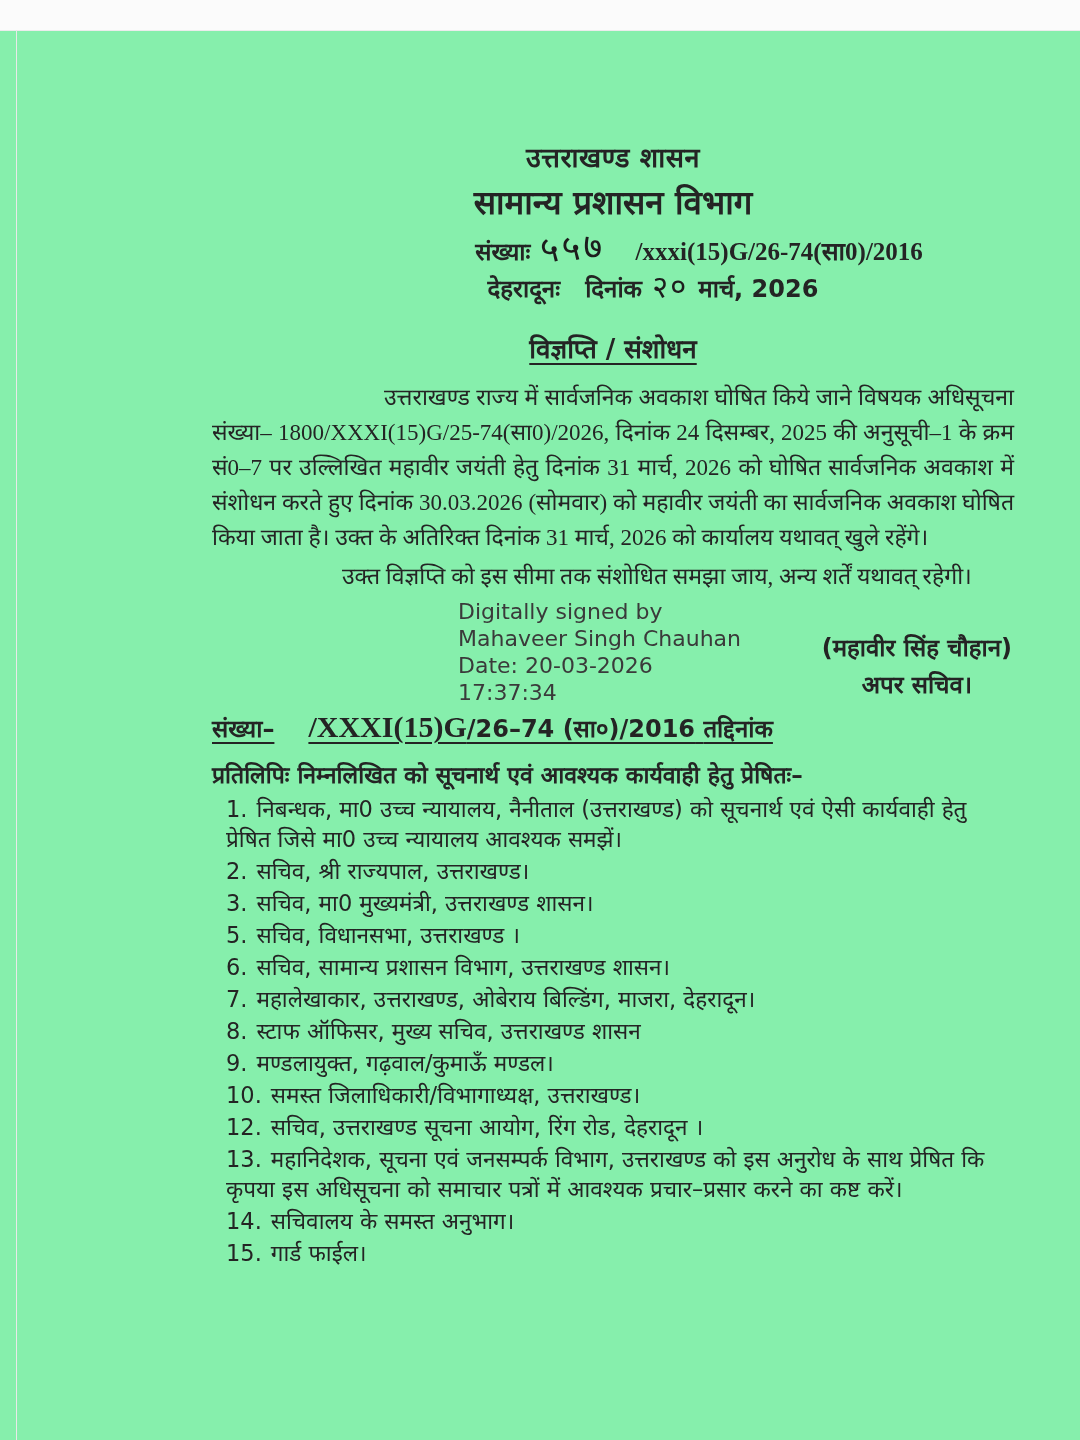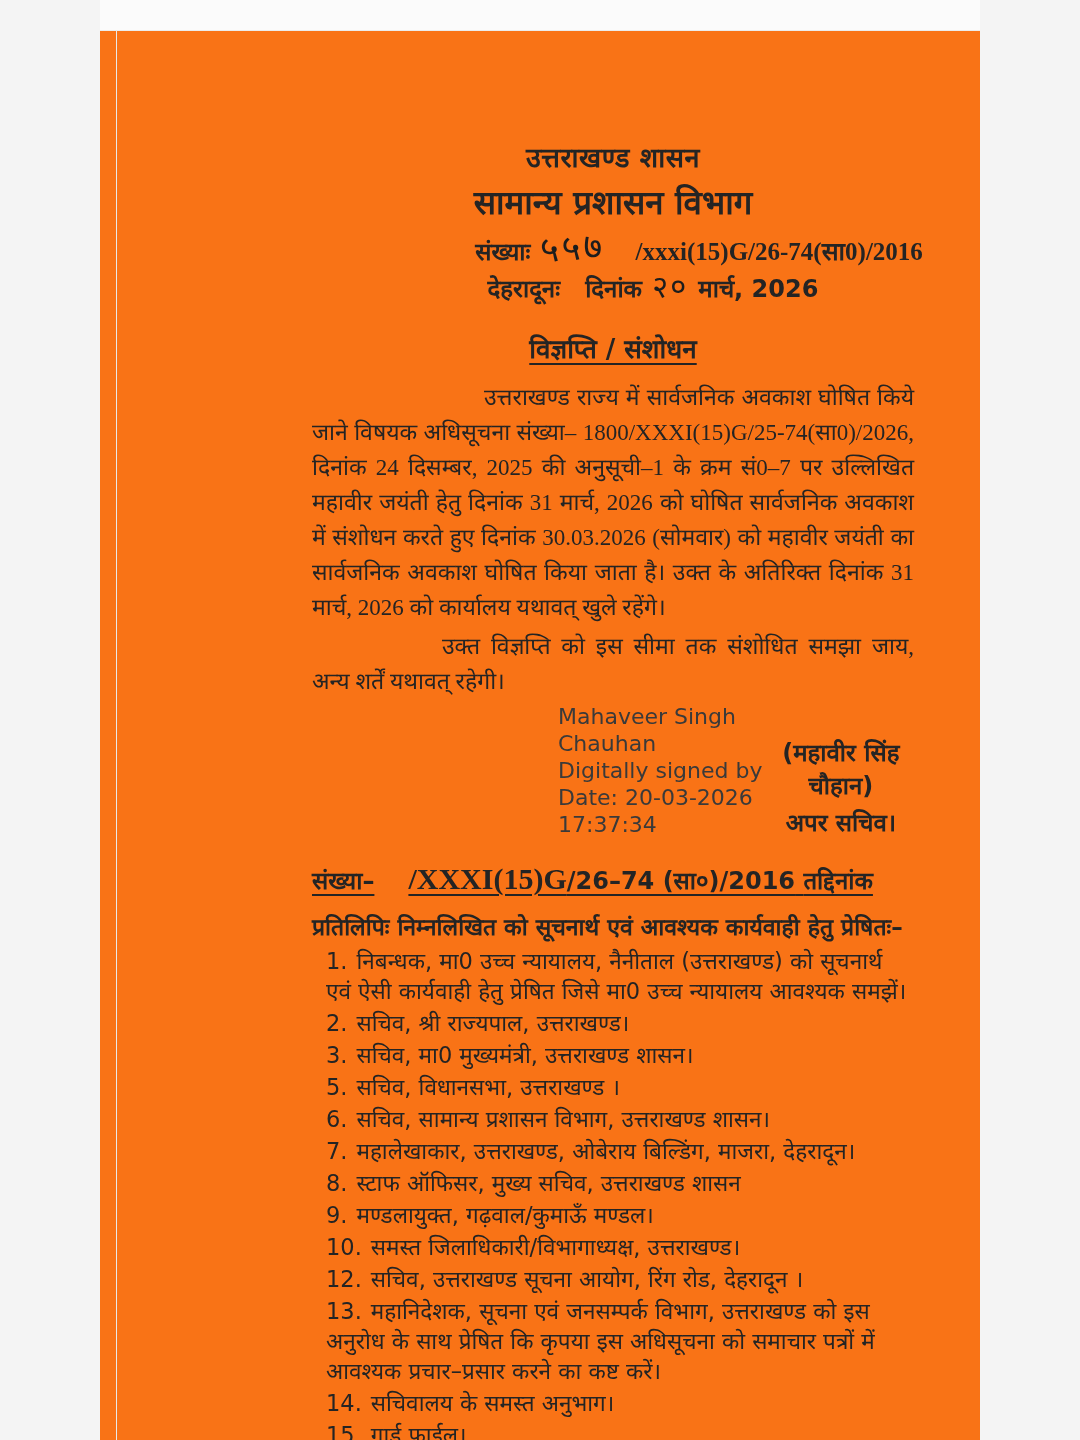--- a/index.html
+++ b/index.html
@@ -1,17 +1,17 @@
 <!DOCTYPE html>
 <html lang="hi"><head>
 <meta charset="utf-8">
 <style>
   html,body{margin:0;padding:0;background:#f4f4f4;}
   .page{
-    width:880px;height:1440px;background:#f97316;position:relative;
+    width:1080px;height:1440px;background:#86efac;position:relative;
     overflow:hidden;font-family:"DejaVu Sans",sans-serif;color:#242424;
     margin:0 auto;
   }
   .scan-band{position:absolute;top:0;left:0;right:0;height:30px;background:#fbfbfb;border-bottom:1px solid #ececec;}
   .scan-line-v{position:absolute;left:16px;top:30px;bottom:0;width:1px;background:#e9e9e9;}
   .content{position:absolute;left:212px;right:66px;top:138px;}
 
   .center{text-align:center;}
   .org-title{font-size:27px;font-weight:600;letter-spacing:.5px;}
   .dept-title{font-size:33px;font-weight:600;margin-top:4px;}
@@ -32,21 +32,21 @@
 
   .para{font-size:23px;line-height:35px;text-align:justify;font-family:Liberation Serif, serif;}
   .para1{margin-top:14px;text-indent:172px;}
   .para2{margin-top:4px;text-indent:130px;}
 
   .sig-row{display:flex;margin-top:4px;align-items:flex-start;}
   .sig-digital{margin-left:246px;font-size:22px;line-height:27px;color:#3a3a3a;}
   .sig-right{margin-left:auto;margin-right:2px;text-align:center;font-size:24px;font-weight:600;padding-top:32px;}
   .sig-title{margin-top:4px;}
 
-  .ref-line{font-size:24px;font-weight:700;margin-top:24px;}
+  .ref-line{font-size:24px;font-weight:700;margin-top:4px;}
   .ref-line .ul{text-decoration:underline;text-underline-offset:5px;}
   .ref-big{font-family:"Liberation Serif",serif;font-size:30px;font-weight:700;}
   .ref-gap{display:inline-block;width:34px;}
 
   .copy-line{font-size:23px;font-weight:600;margin-top:14px;}
 
   .list{margin-top:4px;font-size:22.5px;line-height:30px;margin-left:14px;}
   .li{margin-top:2px;}
   .li .num{margin-right:9px;}
 </style>
@@ -77,22 +77,22 @@
 
     <div class="center subject">
       <span>विज्ञप्ति / संशोधन</span>
     </div>
 
     <div class="para para1">उत्तराखण्ड राज्य में सार्वजनिक अवकाश घोषित किये जाने विषयक अधिसूचना संख्या– 1800/XXXI(15)G/25-74(सा0)/2026, दिनांक 24 दिसम्बर, 2025 की अनुसूची–1 के क्रम सं0–7 पर उल्लिखित महावीर जयंती हेतु दिनांक 31 मार्च, 2026 को घोषित सार्वजनिक अवकाश में संशोधन करते हुए दिनांक 30.03.2026 (सोमवार) को महावीर जयंती का सार्वजनिक अवकाश घोषित किया जाता है। उक्त के अतिरिक्त दिनांक 31 मार्च, 2026 को कार्यालय यथावत् खुले रहेंगे।</div>
     <div class="para para2">उक्त विज्ञप्ति को इस सीमा तक संशोधित समझा जाय, अन्य शर्तें यथावत् रहेगी।</div>
 
     <div class="sig-row">
       <div class="sig-digital">
+        <div>Digitally signed by</div>
         <div>Mahaveer Singh Chauhan</div>
-        <div>Digitally signed by</div>
         <div>Date: 20-03-2026</div>
         <div>17:37:34</div>
       </div>
       <div class="sig-right">
         <div>(महावीर सिंह चौहान)</div>
         <div class="sig-title">अपर सचिव।</div>
       </div>
     </div>
 
     <div class="ref-line">

